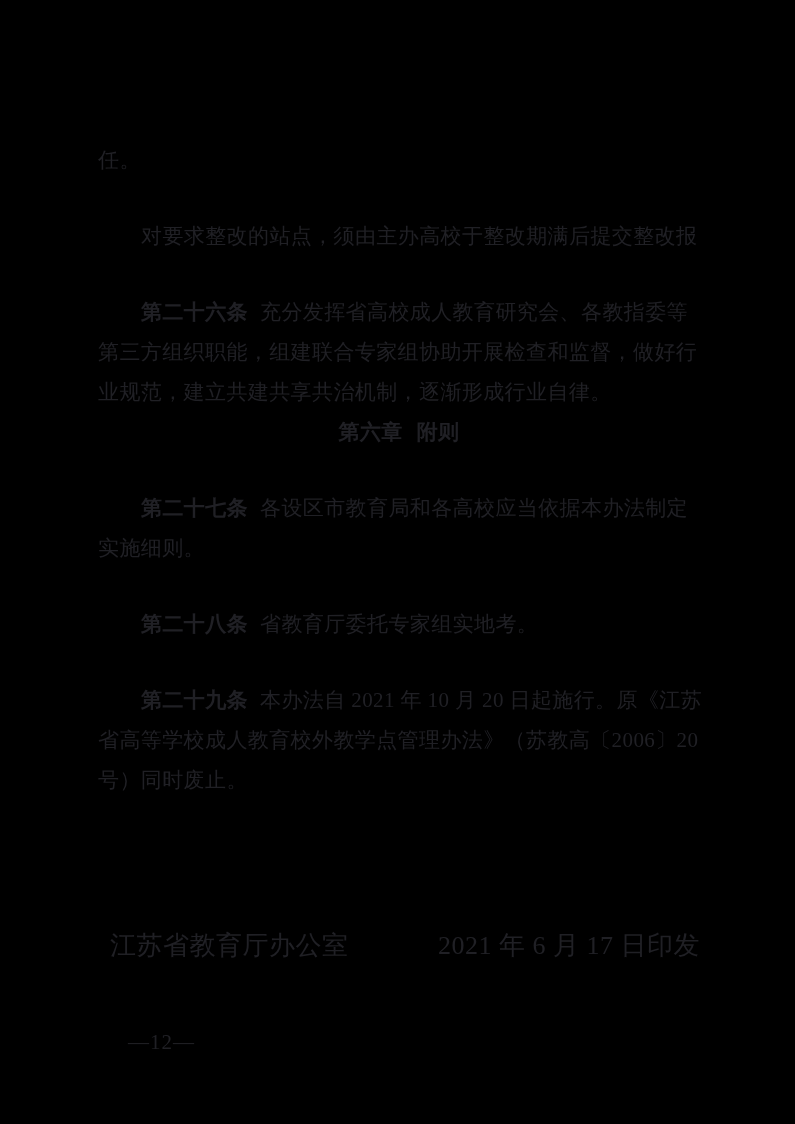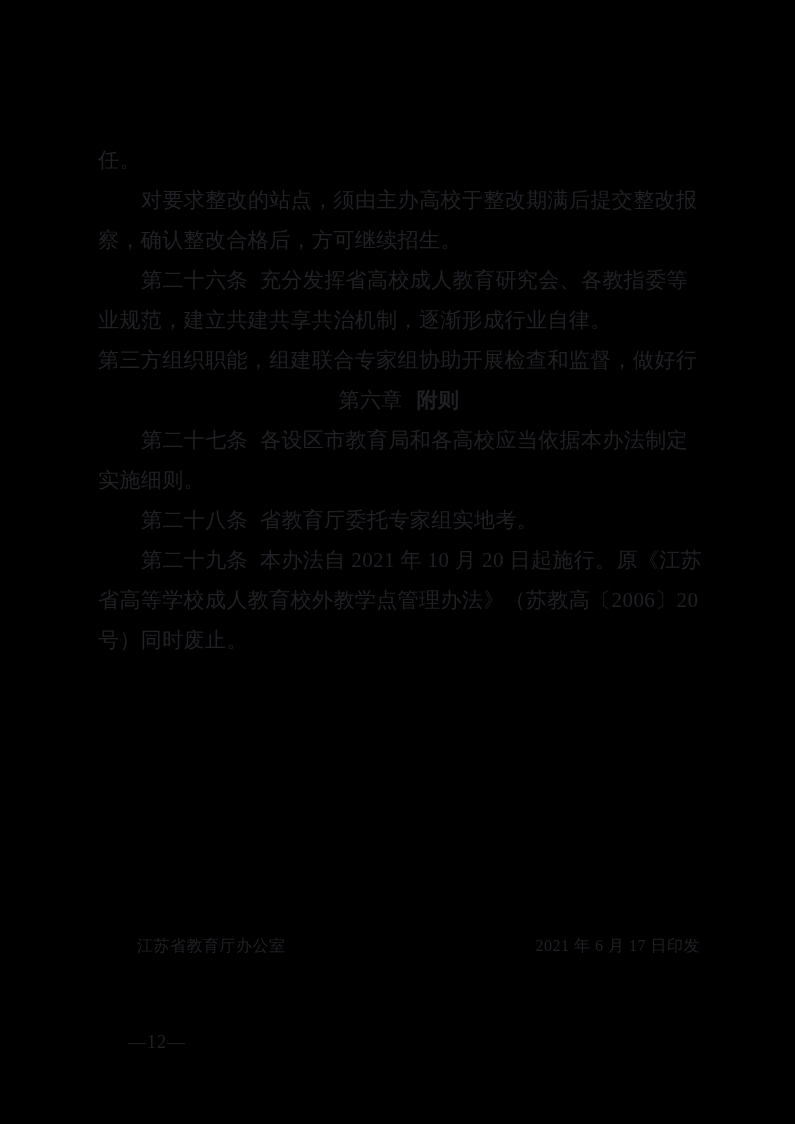--- a/index.html
+++ b/index.html
@@ -24,70 +24,69 @@
     font-size: 21px;
     line-height: 40px;
     letter-spacing: 0.4px;
   }
   .line {
     height: 40px;
     white-space: nowrap;
   }
   .line.indent {
     padding-left: 43px;
+    margin-top: 36px;
   }
   .line .lead {
     font-family: "Liberation Sans", sans-serif;
-    font-weight: normal;
+    font-weight: bold;
     margin-right: 12px;
   }
   .line.heading {
     text-align: center;
     font-family: "Liberation Sans", sans-serif;
     font-weight: bold;
     padding-left: 0;
   }
   .line.heading .lead {
     margin-right: 14px;
     margin-top: 32px;
   }
   .footer {
     position: absolute;
     left: 110px;
     right: 95px;
     top: 932px;
     display: flex;
     justify-content: space-between;
     align-items: baseline;
-    font-size: 16px;
+    font-size: 26px;
     line-height: 28px;
     letter-spacing: 0.5px;
-    margin-left: 27px;
   }
   .page-number {
     position: absolute;
     left: 128px;
     top: 1028px;
-    font-size: 18px;
+    font-size: 21px;
     line-height: 28px;
     letter-spacing: 1px;
   }
 </style>
 </head>
 <body>
 
 <div class="page" style="--page-bg: #000000; --text-col: #202025;">
 
   <div class="textblock">
     <div class="line"><span>任。</span></div>
     <div class="line indent"><span>对要求整改的站点，须由主办高校于整改期满后提交整改报</span></div>
-    <div class="line"><span>察，确认整改合格后，方可继续招生。</span></div>
     <div class="line indent"><span class="lead">第二十六条</span><span>充分发挥省高校成人教育研究会、各教指委等</span></div>
+    <div class="line"><span>第三方组织职能，组建联合专家组协助开展检查和监督，做好行</span></div>
     <div class="line"><span>业规范，建立共建共享共治机制，逐渐形成行业自律。</span></div>
-    <div class="line"><span>第三方组织职能，组建联合专家组协助开展检查和监督，做好行</span></div>
     <div class="line heading"><span class="lead">第六章</span><span>附则</span></div>
     <div class="line indent"><span class="lead">第二十七条</span><span>各设区市教育局和各高校应当依据本办法制定</span></div>
     <div class="line"><span>实施细则。</span></div>
     <div class="line indent"><span class="lead">第二十八条</span><span>省教育厅委托专家组实地考。</span></div>
     <div class="line indent"><span class="lead">第二十九条</span><span>本办法自 2021 年 10 月 20 日起施行。原《江苏</span></div>
     <div class="line"><span>省高等学校成人教育校外教学点管理办法》（苏教高〔2006〕20</span></div>
     <div class="line"><span>号）同时废止。</span></div>
   </div>
 
   <div class="footer">

